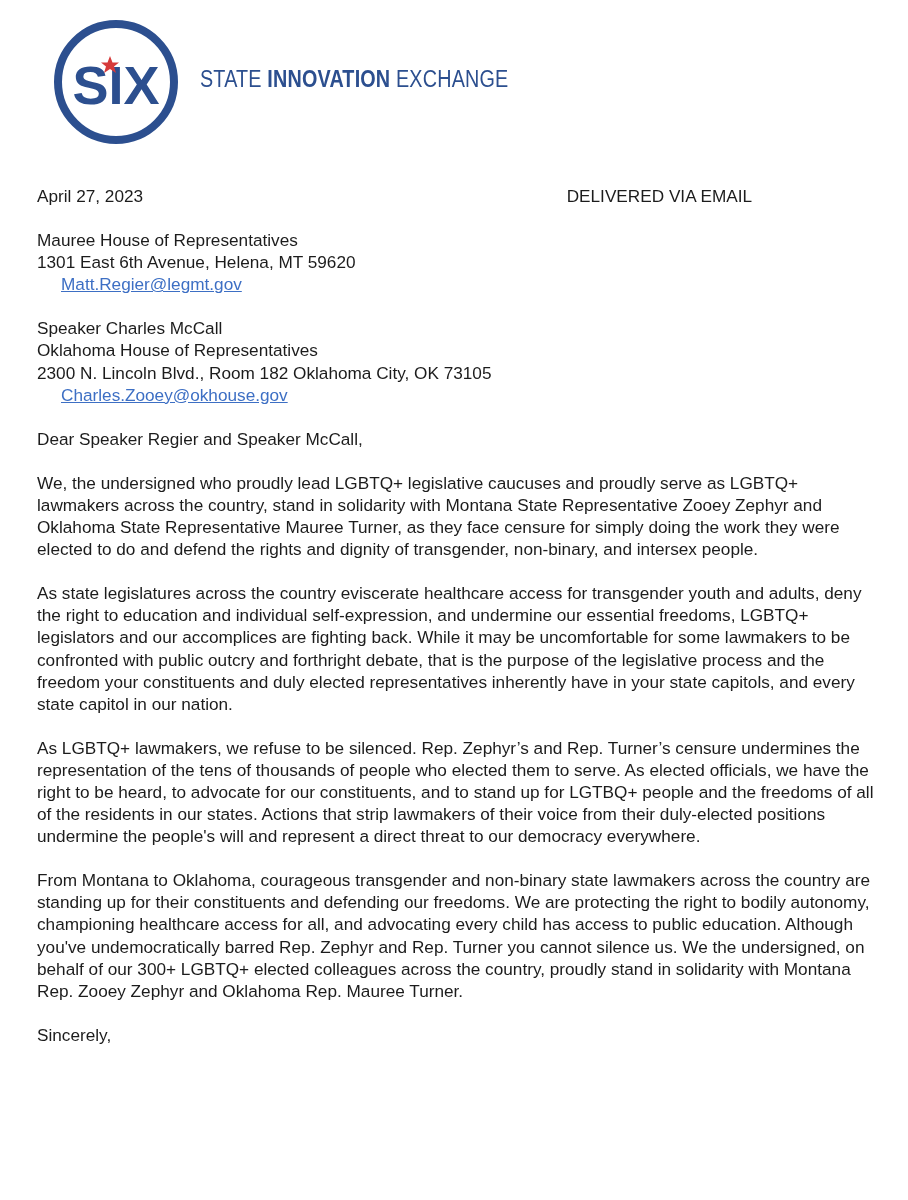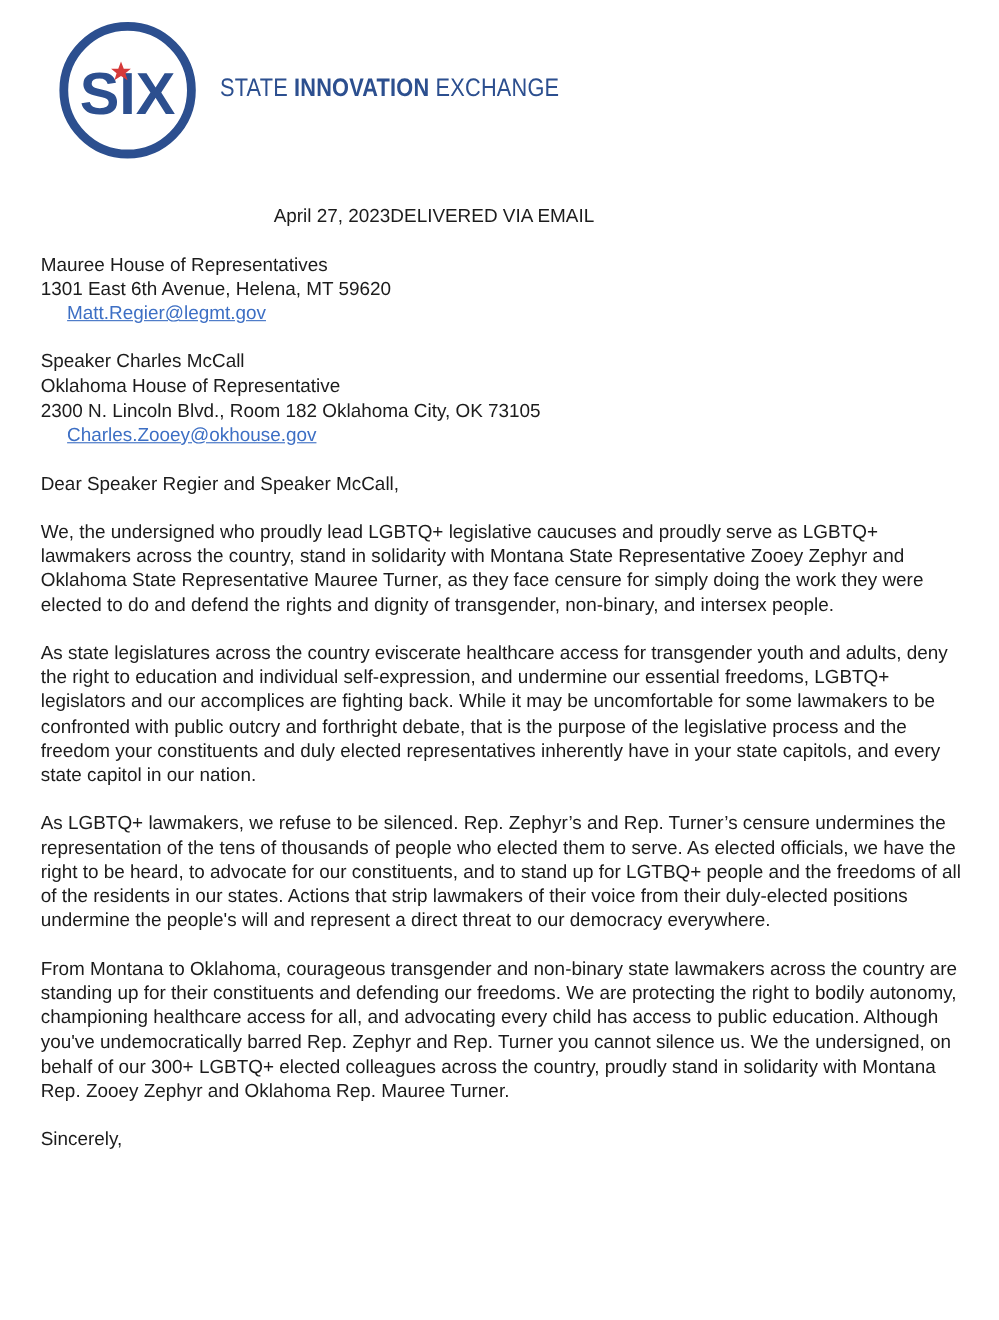--- a/index.html
+++ b/index.html
@@ -3,21 +3,21 @@
   <meta charset="utf-8">
   <style>
     html, body { margin: 0; padding: 0; background: #ffffff; }
     body { width: 908px; height: 1200px; position: relative; overflow: hidden;
       font-family: "Liberation Sans", "DejaVu Sans", sans-serif; color: #1c1c1c; }
     .logo { position: absolute; left: 52px; top: 18px; width: 128px; height: 128px; }
     .org-name { position: absolute; left: 200px; top: 66px; font-family: "Liberation Sans", sans-serif;
       font-size: 23px; letter-spacing: 0.2px; color: #2c4f8f; white-space: nowrap; transform: scaleX(0.86); transform-origin: left center; }
     .org-name .bold { font-weight: bold; }
     .page { position: absolute; left: 37px; top: 185px; width: 840px; font-size: 17.2px; line-height: 22.1px; }
-    .row { display: flex; justify-content: center; width: 715px; }
+    .row { display: flex; justify-content: space-between; width: 715px; }
     .block { margin-top: 22px; }
     .line { display: block; white-space: nowrap; }
     a.email { color: #3d6fc4; text-decoration: underline; margin-left: 24px; }
     p { margin: 22px 0 0 0; white-space: normal; }
   </style>
 </head>
 <body>
 
 <svg class="logo" viewBox="0 0 128 128">
   <circle cx="64" cy="64" r="58" fill="none" stroke="#2c4f8f" stroke-width="8"></circle>
@@ -38,21 +38,21 @@
   </div>
 
   <div class="block">
     <span class="line">Mauree House of Representatives</span>
     <span class="line">1301 East 6th Avenue, Helena, MT 59620</span>
     <a class="line email" href="#">Matt.Regier@legmt.gov</a>
   </div>
 
   <div class="block">
     <span class="line">Speaker Charles McCall</span>
-    <span class="line">Oklahoma House of Representative</span>
+    <span class="line">Oklahoma House of Representatives</span>
     <span class="line">2300 N. Lincoln Blvd., Room 182 Oklahoma City, OK 73105</span>
     <a class="line email" href="#">Charles.Zooey@okhouse.gov</a>
   </div>
 
   <p>Dear Speaker Regier and Speaker McCall,</p>
   <p>We, the undersigned who proudly lead LGBTQ+ legislative caucuses and proudly serve as LGBTQ+ lawmakers across the country, stand in solidarity with Montana State Representative Zooey Zephyr and Oklahoma State Representative Mauree Turner, as they face censure for simply doing the work they were elected to do and defend the rights and dignity of transgender, non-binary, and intersex people.</p>
   <p>As state legislatures across the country eviscerate healthcare access for transgender youth and adults, deny the right to education and individual self-expression, and undermine our essential freedoms, LGBTQ+ legislators and our accomplices are fighting back. While it may be uncomfortable for some lawmakers to be confronted with public outcry and forthright debate, that is the purpose of the legislative process and the freedom your constituents and duly elected representatives inherently have in your state capitols, and every state capitol in our nation.</p>
   <p>As LGBTQ+ lawmakers, we refuse to be silenced. Rep. Zephyr’s and Rep. Turner’s censure undermines the representation of the tens of thousands of people who elected them to serve. As elected officials, we have the right to be heard, to advocate for our constituents, and to stand up for LGTBQ+ people and the freedoms of all of the residents in our states. Actions that strip lawmakers of their voice from their duly-elected positions undermine the people's will and represent a direct threat to our democracy everywhere.</p>
   <p>From Montana to Oklahoma, courageous transgender and non-binary state lawmakers across the country are standing up for their constituents and defending our freedoms. We are protecting the right to bodily autonomy, championing healthcare access for all, and advocating every child has access to public education. Although you've undemocratically barred Rep. Zephyr and Rep. Turner you cannot silence us. We the undersigned, on behalf of our 300+ LGBTQ+ elected colleagues across the country, proudly stand in solidarity with Montana Rep. Zooey Zephyr and Oklahoma Rep. Mauree Turner.</p>
   <p>Sincerely,</p>

